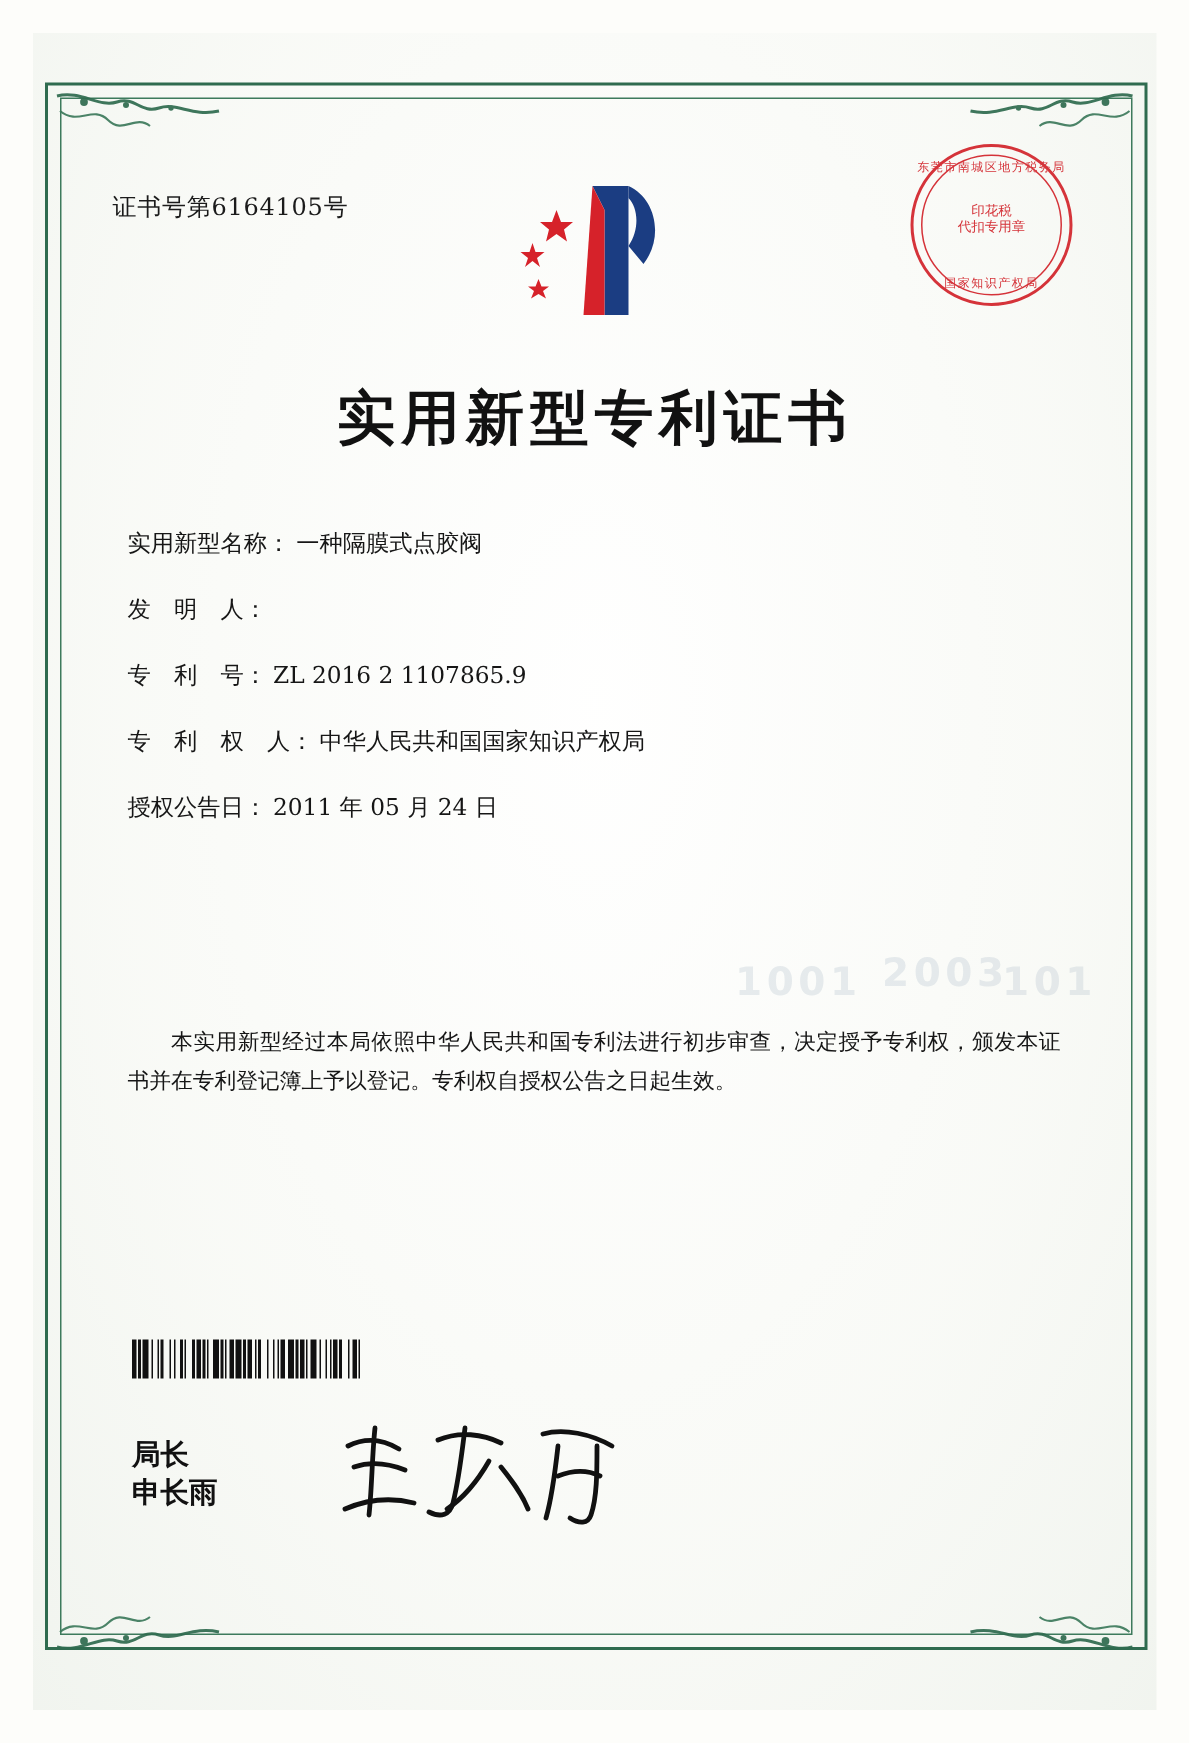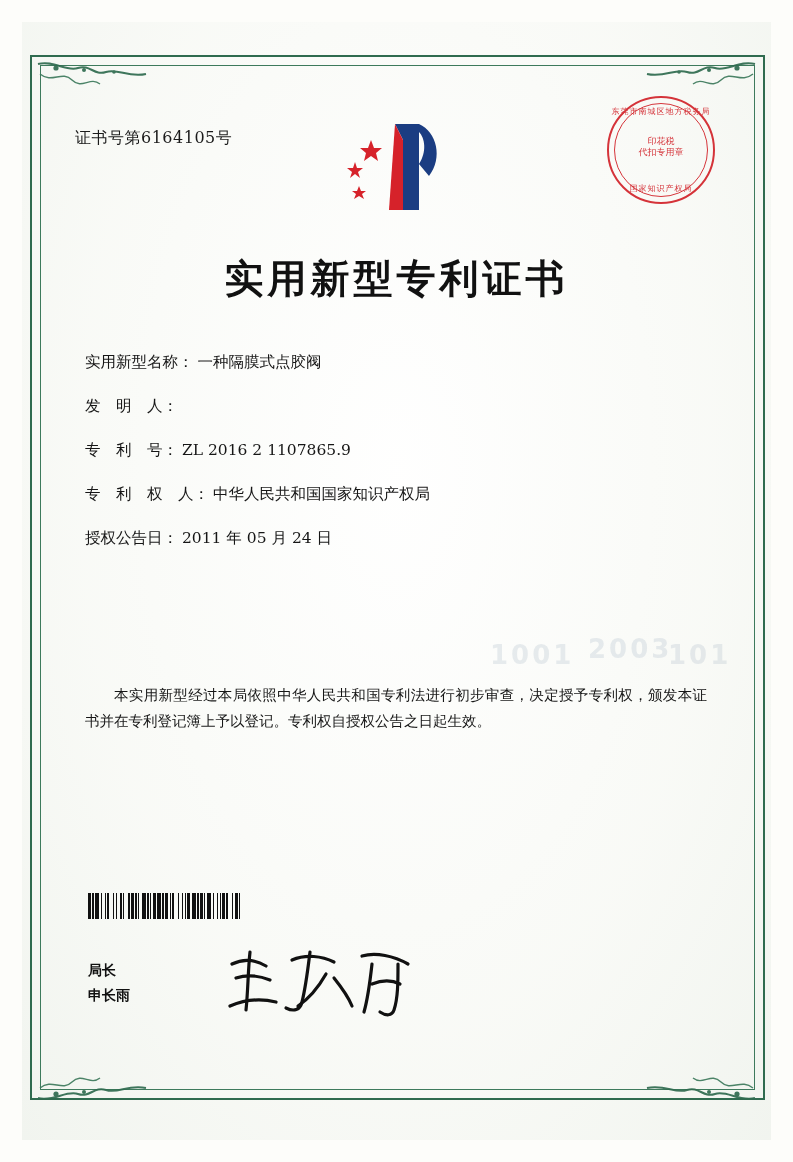--- a/index.html
+++ b/index.html
@@ -176,21 +176,21 @@
     display: block;
     background: #111;
     height: 100%;
   }
 
   
   #director-block {
     position: absolute;
     left: 88px; top: 958px;
     font-family: "DejaVu Serif", "Liberation Serif", serif;
-    font-size: 14px;
+    font-size: 19px;
     font-weight: bold;
     line-height: 25px;
     color: #111;
   }
   #signature {
     position: absolute;
     left: 222px; top: 944px;
     width: 200px; height: 76px;
     color: #111;
   }

